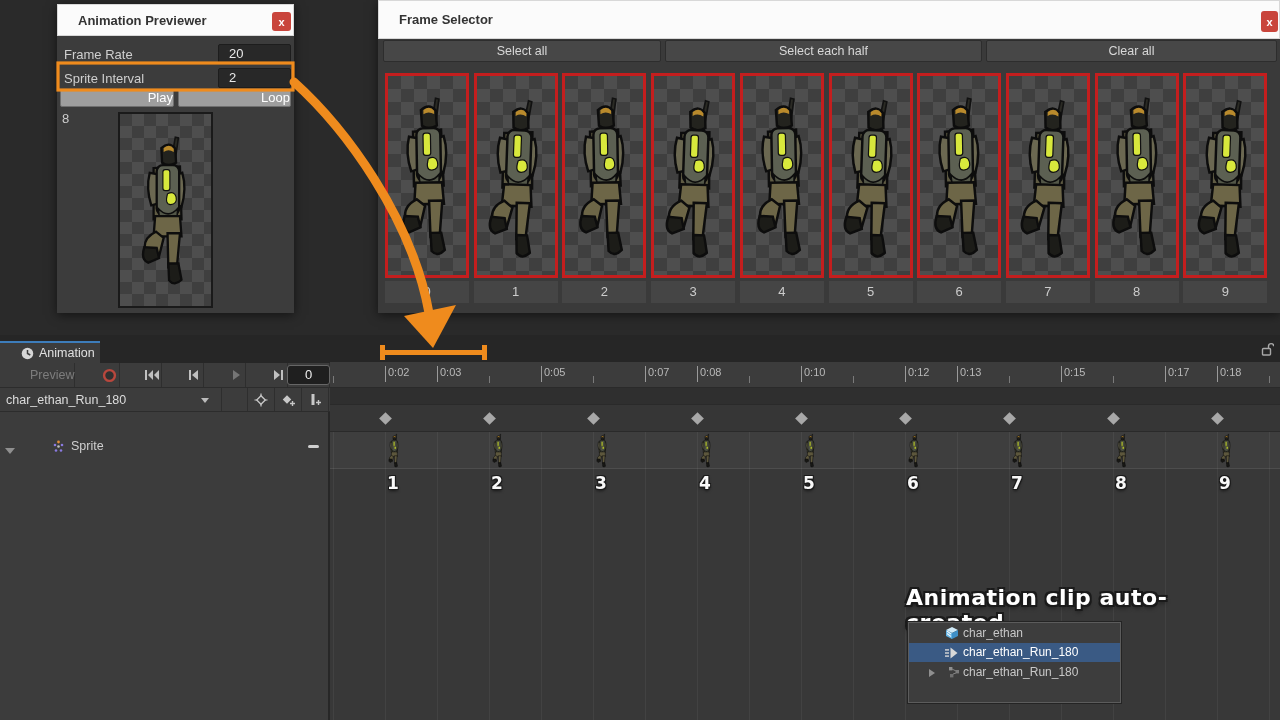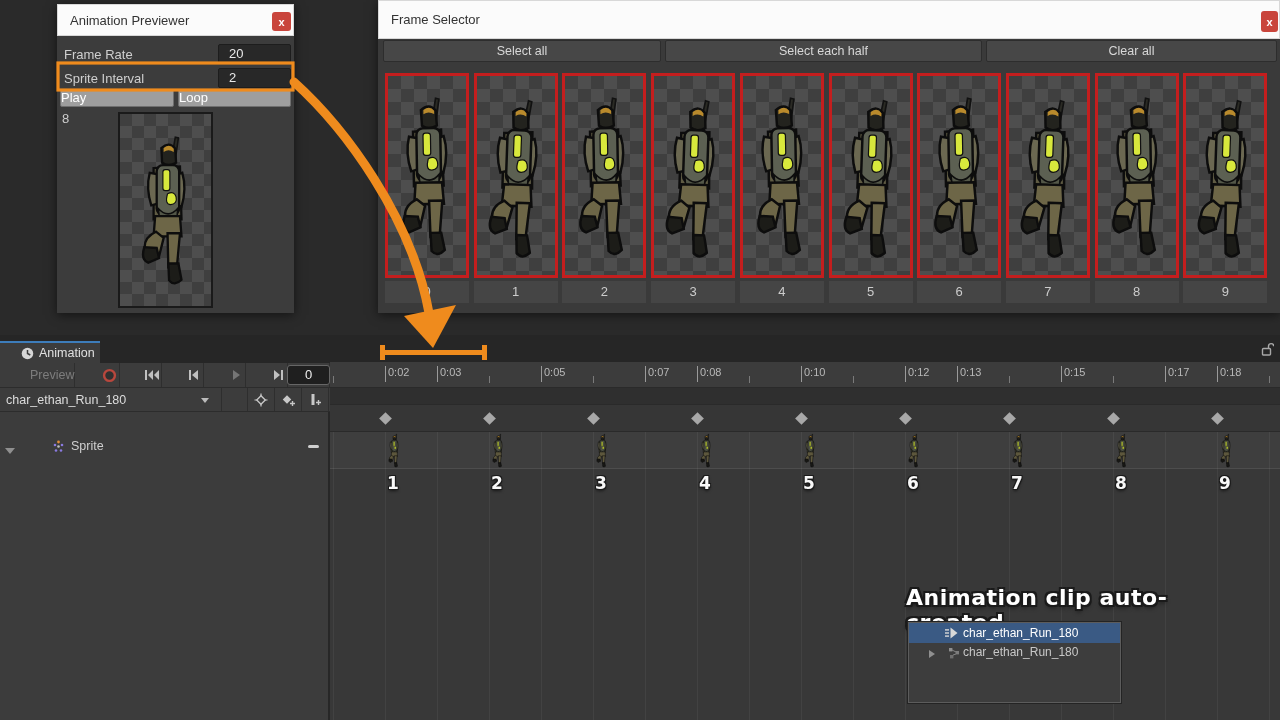--- a/index.html
+++ b/index.html
@@ -3,32 +3,32 @@
 <meta charset="utf-8">
 <style>
   * { margin:0; padding:0; box-sizing:border-box; }
   html,body { width:1280px; height:720px; background:#1d1d1d; font-family:"Liberation Sans",sans-serif; }
   #root { position:relative; width:1280px; height:720px; overflow:hidden; background:#2a2a2a; }
   .abs { position:absolute; }
 
   
   .win { position:absolute; box-shadow:0 2px 10px rgba(0,0,0,.55); }
   .titlebar { position:absolute; left:0; top:0; right:0; background:#fbfbfb; border:1px solid #d8d8d8; display:flex; align-items:center; }
-  .titlebar .t { color:#333; font-size:13px; padding-left:12px; }
+  .titlebar .t { color:#333; font-size:13px; padding-left:20px;font-weight:bold; }
   .closebtn { position:absolute; background:#c9453c; border-radius:3px; color:#fff; font-size:11px; font-weight:bold; display:flex; align-items:center; justify-content:center; cursor:pointer; }
 
   .checker { background:repeating-conic-gradient(#4e4e4e 0 25%, #3f3f3f 0 50%); background-size:26px 26px; }
 
   
   #previewer { left:57px; top:4px; width:237px; height:309px; background:#3c3c3c; }
   #previewer .titlebar { height:32px; }
   .prow { position:absolute; left:0; width:237px; height:24px; display:flex; align-items:center; }
   .prow .lbl { color:#cfcfcf; font-size:13px; padding-left:7px; flex:1; }
   .pfield { position:absolute; left:161px; width:73px; height:20px; background:#282828; border:1px solid #1d1d1d; border-radius:2px; color:#e8e8e8; font-size:13px; line-height:18px; padding-left:10px; }
-  .pbtn { position:absolute; top:85px; height:18px; background:#9e9e9e; border:1px solid #6f6f6f; border-radius:2px; color:#fff; font-size:13px; text-align:left; line-height:16px; cursor:pointer; }
+  .pbtn { position:absolute; top:85px; height:18px; background:#9e9e9e; border:1px solid #6f6f6f; border-radius:2px; color:#fff; font-size:13px; text-align:right; line-height:16px; cursor:pointer; }
   #preview-box { left:61px; top:108px; width:95px; height:196px; border:2px solid #1a1a1a; background-size:24px 24px; overflow:hidden; display:flex; align-items:center; justify-content:center; }
 
   
   #selector { left:378px; top:0; width:902px; height:313px; background:#3a3a3a; }
   #selector .titlebar { height:39px; }
   .selbtn { position:absolute; top:40px; height:22px; background:#474747; border:1px solid #2d2d2d; border-radius:2px; color:#d8d8d8; font-size:12.5px; text-align:center; line-height:20px; cursor:pointer; }
   .fcell { position:absolute; top:73px; width:84px; cursor:pointer; }
   .fcell .box { width:84px; height:205px; border:3px solid #c41e1e; background-size:26px 26px; overflow:hidden; display:flex; align-items:center; justify-content:center; }
   .fcell .numstrip { margin-top:3px; width:84px; height:22px; background:#454545; color:#cccccc; font-size:13px; text-align:center; line-height:22px; }
   .fcell:nth-child(even) svg { transform:rotate(2deg) translateY(2px); }
@@ -459,20 +459,26 @@
         <div class="kfnum" style="left: 364px;">4</div>
         <div class="kfnum" style="left: 468px;">5</div>
         <div class="kfnum" style="left: 572px;">6</div>
         <div class="kfnum" style="left: 676px;">7</div>
         <div class="kfnum" style="left: 780px;">8</div>
         <div class="kfnum" style="left: 884px;">9</div>
       </div>
 
     <div class="abs" id="caption">Animation clip auto-created</div>
     <div class="abs" id="projpanel">
+        <div class="prow2">
+          <svg class="picon" viewBox="0 0 14 14" style="left: 36px; top: 3px;">
+            <use href="#icon-model"></use>
+          </svg>
+          <span class="label" style="margin-left: 54px;">char_ethan</span>
+        </div>
         <div class="prow2 sel">
           <svg class="picon" viewBox="0 0 14 14" style="left: 36px; top: 3px;">
             <use href="#icon-clip"></use>
           </svg>
           <span class="label" style="margin-left: 54px;">char_ethan_Run_180</span>
         </div>
         <div class="prow2">
           <div class="tri right" style="left: 20px; top: 7px;"></div>
           <svg class="picon" viewBox="0 0 14 14" style="left: 38px; top: 3px;">
             <use href="#icon-controller"></use>

